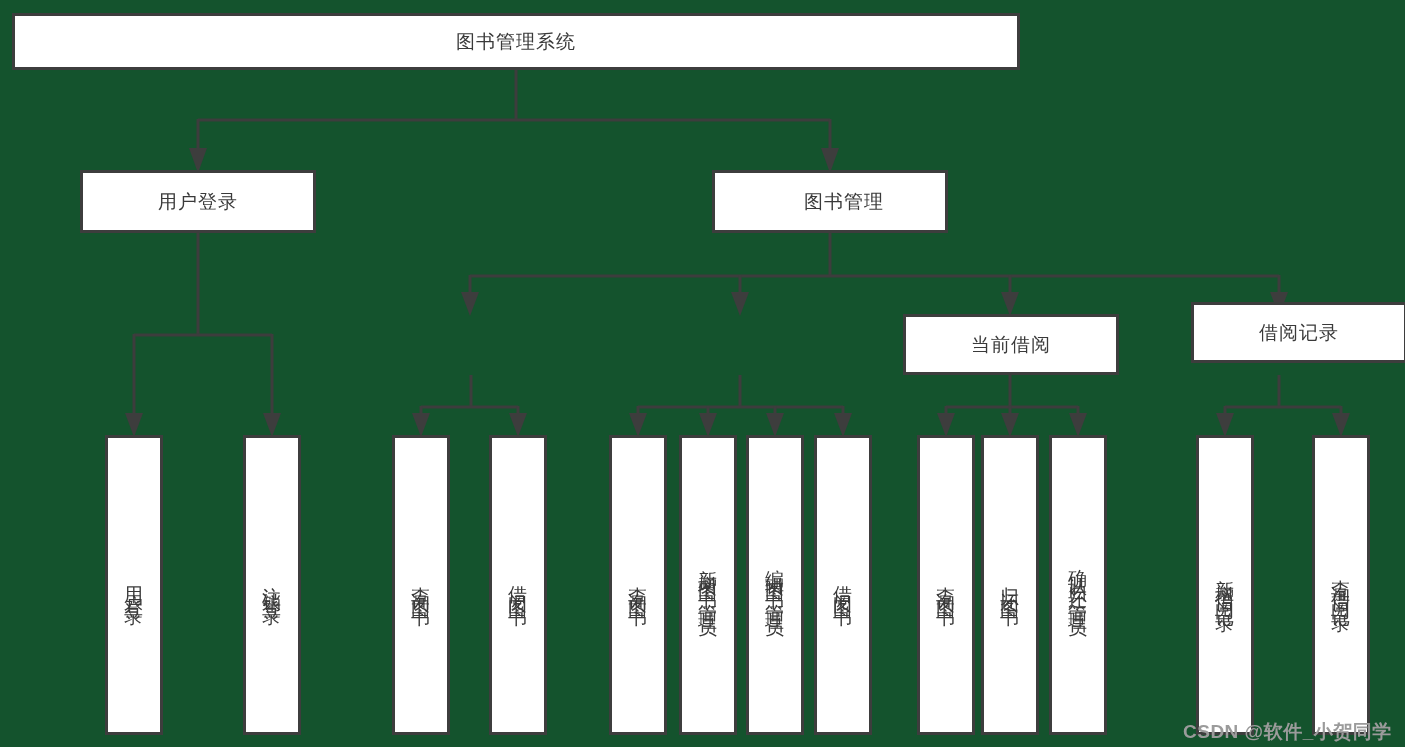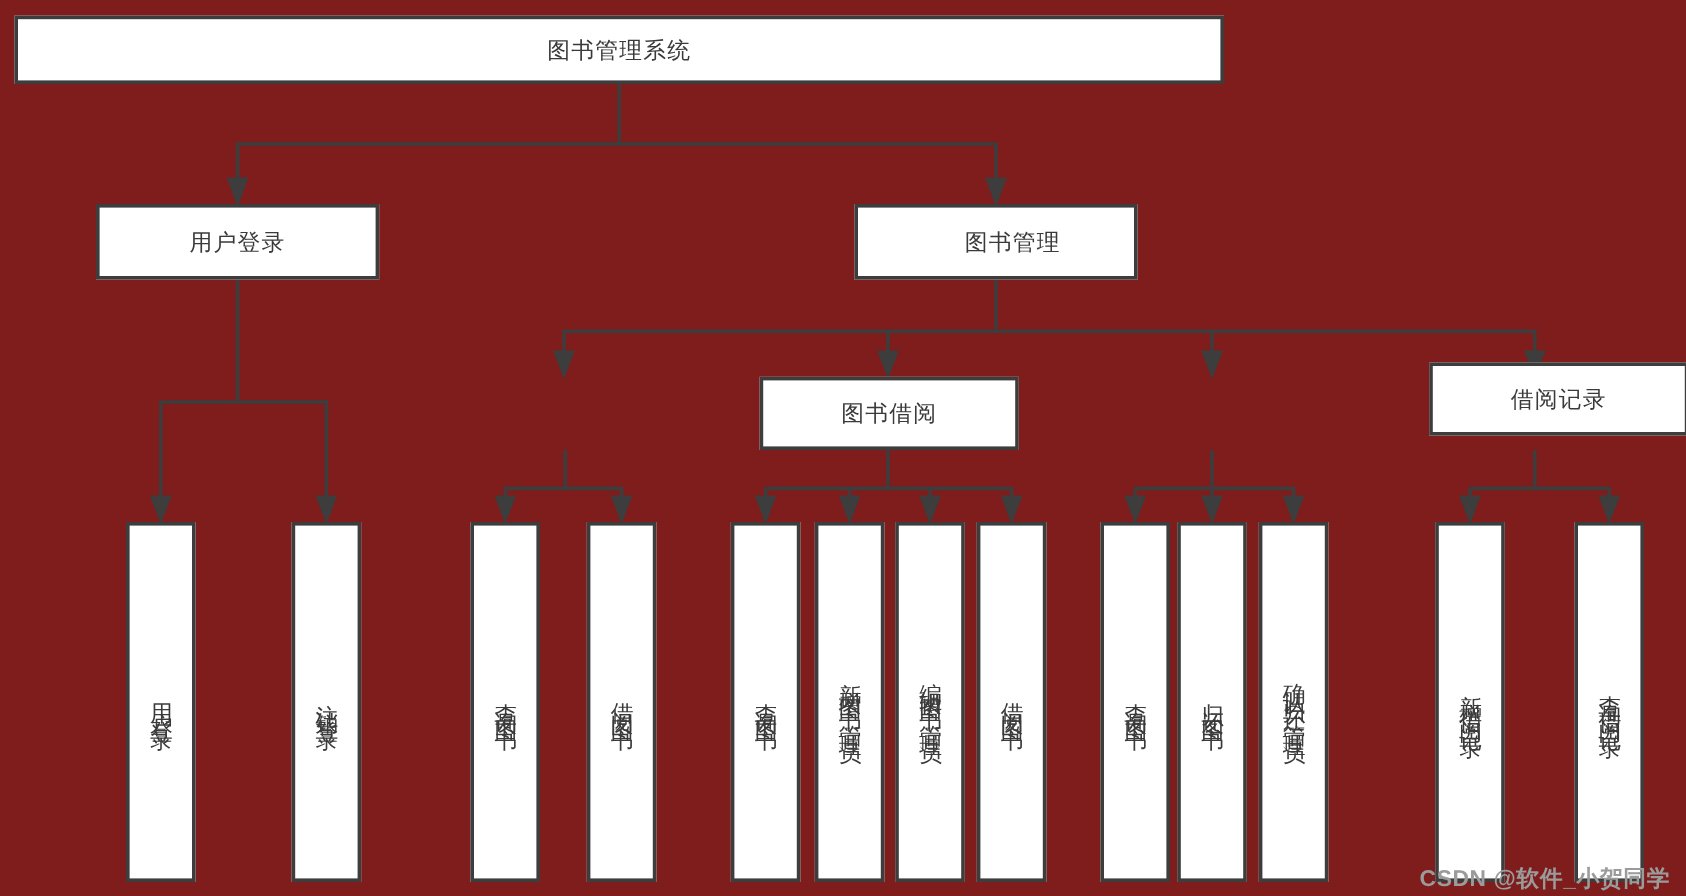--- a/index.html
+++ b/index.html
@@ -5,21 +5,21 @@
   html, body {
     margin: 0;
     padding: 0;
     background: #ffffff;
     font-family: "Liberation Sans", "DejaVu Sans", sans-serif;
   }
   .canvas {
     position: relative;
     width: 1405px;
     height: 747px;
-    background: #7f1d1d;
+    background: #14532d;
     overflow: hidden;
   }
   .connectors {
     position: absolute;
     left: 0; top: 0;
     width: 1405px;
     height: 747px;
   }
   .node {
     position: absolute;
@@ -138,22 +138,22 @@
     <span>图书管理系统</span>
   </div>
 
   <div class="node h-label" style="left:80px; top:170px; width:236px; height:63px;">
     <span>用户登录</span>
   </div>
   <div class="node h-label" style="left:712px; top:170px; width:236px; height:63px;padding-left:28px;">
     <span>图书管理</span>
   </div>
 
-  <div class="node h-label" style="left:633px; top:314px; width:216px; height:61px;">
-    <span>图书借阅</span>
+  <div class="node h-label" style="left:903px; top:314px; width:216px; height:61px;">
+    <span>当前借阅</span>
   </div>
   <div class="node h-label" style="left:1171px; top:302px; width:216px; height:61px;margin-left:20px;">
     <span>借阅记录</span>
   </div>
 
   <div class="node leaf" style="left:105px;">
     <span class="vtext">用户登录</span>
   </div>
   <div class="node leaf" style="left:243px;">
     <span class="vtext">注销登录</span>

